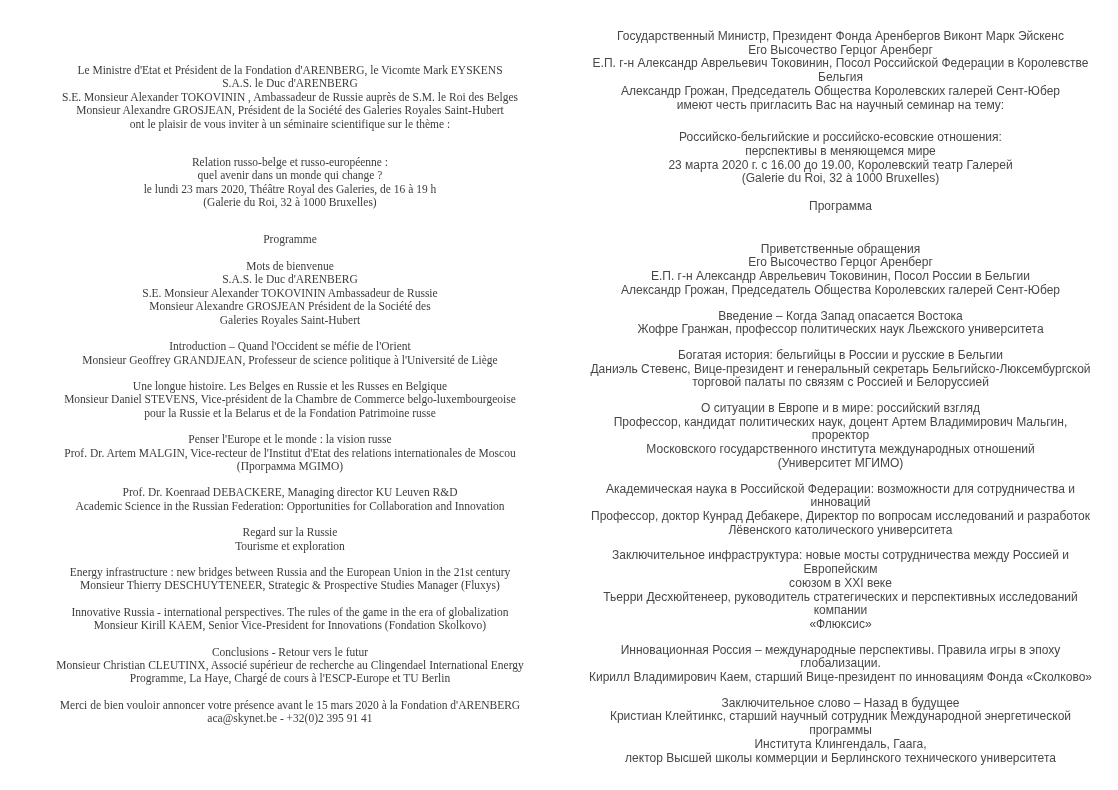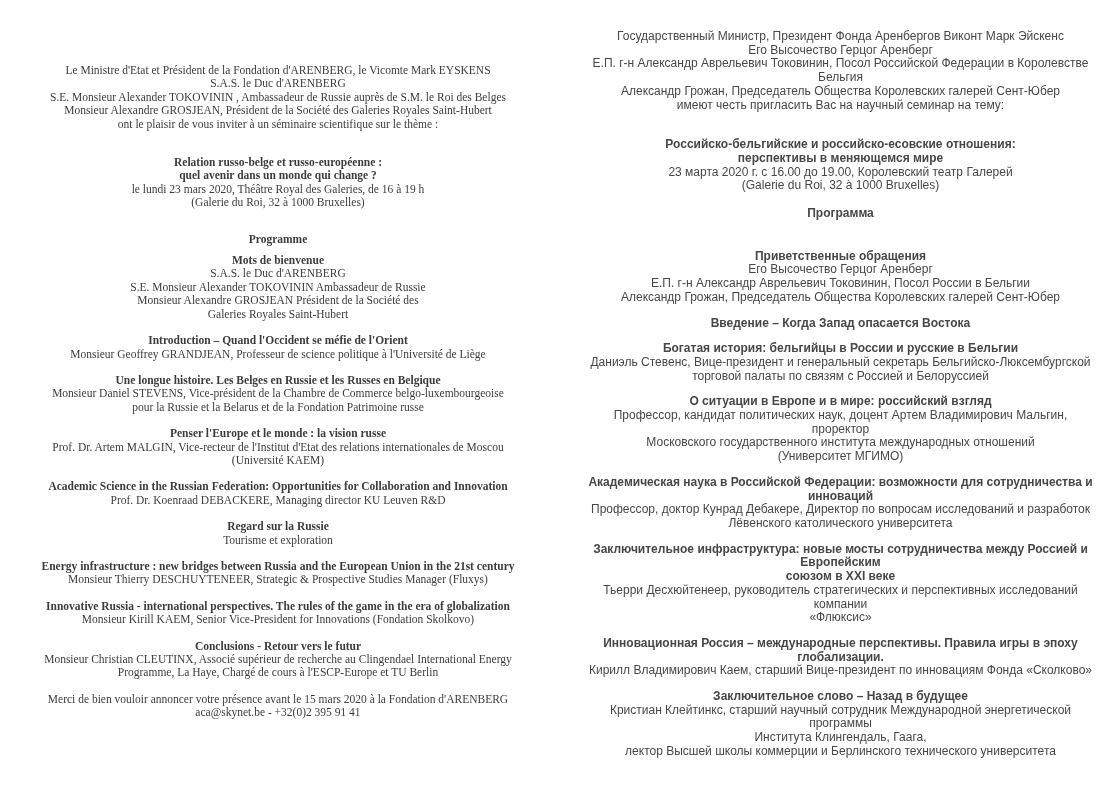--- a/index.html
+++ b/index.html
@@ -10,45 +10,45 @@
     position: relative;
     overflow: hidden;
   }
   .page {
     position: absolute;
     top: 0;
     text-align: center;
     box-sizing: border-box;
   }
   .page-fr {
-    left: 28px;
+    left: 40px;
     width: 500px;
     padding-top: 64px;
     font-family: "Liberation Serif", "DejaVu Serif", serif;
     font-size: 11.5px;
     line-height: 13.4px;
     color: #3e3c39;
   }
   .page-ru {
     left: 588px;
     width: 505px;
     padding-top: 30px;
     font-family: "Liberation Sans", "DejaVu Sans", sans-serif;
     font-size: 12px;
     line-height: 13.7px;
     color: #474747;
   }
   .line { white-space: normal; }
-  .bold { font-weight: bold; }
+  .bold { font-weight: normal; }
   .page-fr .intro-block      { margin-bottom: 25px; }
   .page-fr .title-block      { margin-bottom: 23px; }
-  .page-fr .programme-heading{ margin-bottom: 8px; }
+  .page-fr .programme-heading{ margin-bottom: 14px; }
   .page-fr .program-section  { margin-bottom: 13px; }
   .page-fr .footer-block     { margin-top: 2px; }
-  .page-ru .intro-block      { margin-bottom: 26px; }
+  .page-ru .intro-block      { margin-bottom: 19px; }
   .page-ru .title-block      { margin-bottom: 14px; }
   .page-ru .programme-heading{ margin-bottom: 29px; }
   .page-ru .program-section  { margin-bottom: 12px; }
 </style>
 </head>
 <body>
 
 <div class="page page-fr">
   <div class="intro-block">
       <div class="line">Le Ministre d'Etat et Président de la Fondation d'ARENBERG, le Vicomte Mark EYSKENS</div>
@@ -84,25 +84,25 @@
         <div class="line">Monsieur Geoffrey GRANDJEAN, Professeur de science politique à l'Université de Liège</div>
       </section>
       <section class="program-section">
         <div class="line bold">Une longue histoire. Les Belges en Russie et les Russes en Belgique</div>
         <div class="line">Monsieur Daniel STEVENS, Vice-président de la Chambre de Commerce belgo-luxembourgeoise</div>
         <div class="line">pour la Russie et la Belarus et de la Fondation Patrimoine russe</div>
       </section>
       <section class="program-section">
         <div class="line bold">Penser l'Europe et le monde : la vision russe</div>
         <div class="line">Prof. Dr. Artem MALGIN, Vice-recteur de l'Institut d'Etat des relations internationales de Moscou</div>
-        <div class="line">(Université KAEM)</div>
+        <div class="line">(Программа MGIMO)</div>
       </section>
       <section class="program-section">
+        <div class="line">Prof. Dr. Koenraad DEBACKERE, Managing director KU Leuven R&amp;D</div>
         <div class="line bold">Academic Science in the Russian Federation: Opportunities for Collaboration and Innovation</div>
-        <div class="line">Prof. Dr. Koenraad DEBACKERE, Managing director KU Leuven R&amp;D</div>
       </section>
       <section class="program-section">
         <div class="line bold">Regard sur la Russie</div>
         <div class="line">Tourisme et exploration</div>
       </section>
       <section class="program-section">
         <div class="line bold">Energy infrastructure : new bridges between Russia and the European Union in the 21st century</div>
         <div class="line">Monsieur Thierry DESCHUYTENEER, Strategic &amp; Prospective Studies Manager (Fluxys)</div>
       </section>
       <section class="program-section">
@@ -146,20 +146,21 @@
 
   <div>
       <section class="program-section">
         <div class="line bold">Приветственные обращения</div>
         <div class="line">Его Высочество Герцог Аренберг</div>
         <div class="line">Е.П. г-н Александр Аврельевич Токовинин, Посол России в Бельгии</div>
         <div class="line">Александр Грожан, Председатель Общества Королевских галерей Сент-Юбер</div>
       </section>
       <section class="program-section">
         <div class="line bold">Введение – Когда Запад опасается Востока</div>
+        <div class="line">Жофре Гранжан, профессор политических наук Льежского университета</div>
       </section>
       <section class="program-section">
         <div class="line bold">Богатая история: бельгийцы в России и русские в Бельгии</div>
         <div class="line">Даниэль Стевенс, Вице-президент и генеральный секретарь Бельгийско-Люксембургской</div>
         <div class="line">торговой палаты по связям с Россией и Белоруссией</div>
       </section>
       <section class="program-section">
         <div class="line bold">О ситуации в Европе и в мире: российский взгляд</div>
         <div class="line">Профессор, кандидат политических наук, доцент Артем Владимирович Мальгин, проректор</div>
         <div class="line">Московского государственного института международных отношений</div>

